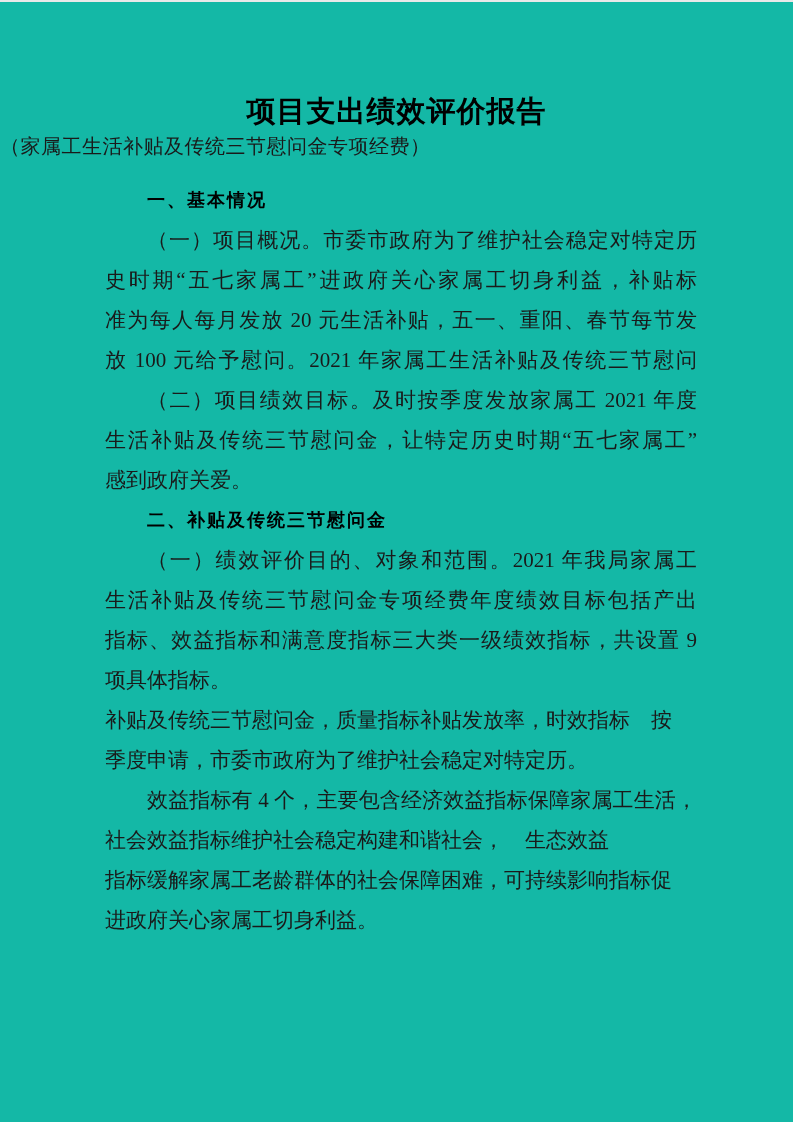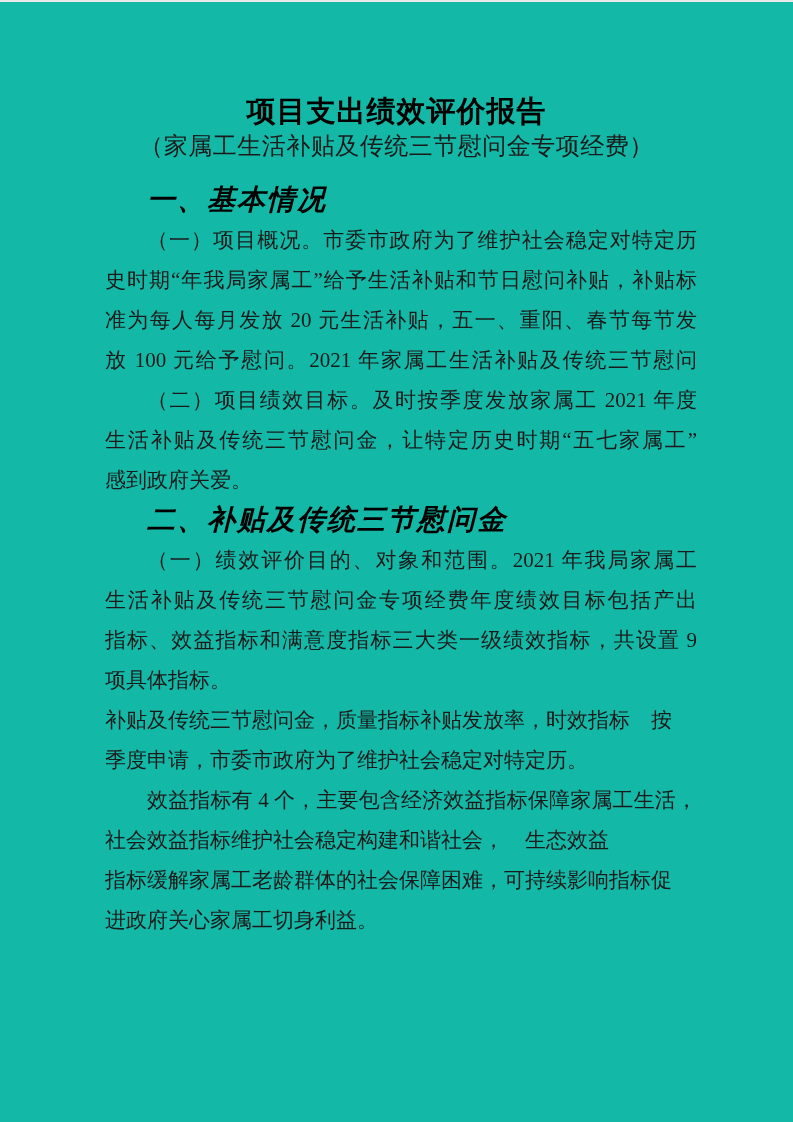--- a/index.html
+++ b/index.html
@@ -22,22 +22,22 @@
     padding-top: 90px;
     text-align: center;
     font-size: 29px;
     line-height: 38px;
     font-weight: 700;
     color: #000000;
     letter-spacing: 1px;
     font-family: "Liberation Serif", "DejaVu Serif", serif;
   }
   .subtitle {
-    text-align: center;
-    font-size: 24px;
+    text-align: left;
+    font-size: 20px;
     line-height: 32px;
     color: #1a1a1a;
     letter-spacing: 0.5px;
   }
   .content {
     margin-top: 18px;
     margin-left: 105px;
     width: 592px;
   }
   .block { margin: 0; }
@@ -52,39 +52,38 @@
   .line.fill {
     text-align: justify;
     text-align-last: justify;
   }
   .line.indent {
     padding-left: 42px;
   }
   .heading .line {
     font-family: "Liberation Sans", "DejaVu Sans", sans-serif;
     font-weight: 700;
-    font-size: 28px;
+    font-size: 18px;
     letter-spacing: 2px;
     color: #000000;
-    font-style: italic;
   }
 </style>
 </head>
 <body>
 
 <div class="page">
   <h1 class="title">项目支出绩效评价报告</h1>
   <div class="subtitle">（家属工生活补贴及传统三节慰问金专项经费）</div>
   <div class="content" id="content">
       <div class="block heading">
         <div class="line indent">一、基本情况</div>
       </div>
       <div class="block paragraph">
         <div class="line indent fill">（一）项目概况。市委市政府为了维护社会稳定对特定历</div>
-        <div class="line fill">史时期“年我局家属工”给予生活补贴和节日慰问补贴，补贴标</div>
+        <div class="line fill">史时期“五七家属工”进政府关心家属工切身利益，补贴标</div>
         <div class="line fill">准为每人每月发放 20 元生活补贴，五一、重阳、春节每节发</div>
         <div class="line fill">放 100 元给予慰问。2021 年家属工生活补贴及传统三节慰问</div>
       </div>
       <div class="block paragraph">
         <div class="line indent fill">（二）项目绩效目标。及时按季度发放家属工 2021 年度</div>
         <div class="line fill">生活补贴及传统三节慰问金，让特定历史时期“五七家属工”</div>
         <div class="line">感到政府关爱。</div>
       </div>
       <div class="block heading">
         <div class="line indent">二、补贴及传统三节慰问金</div>

